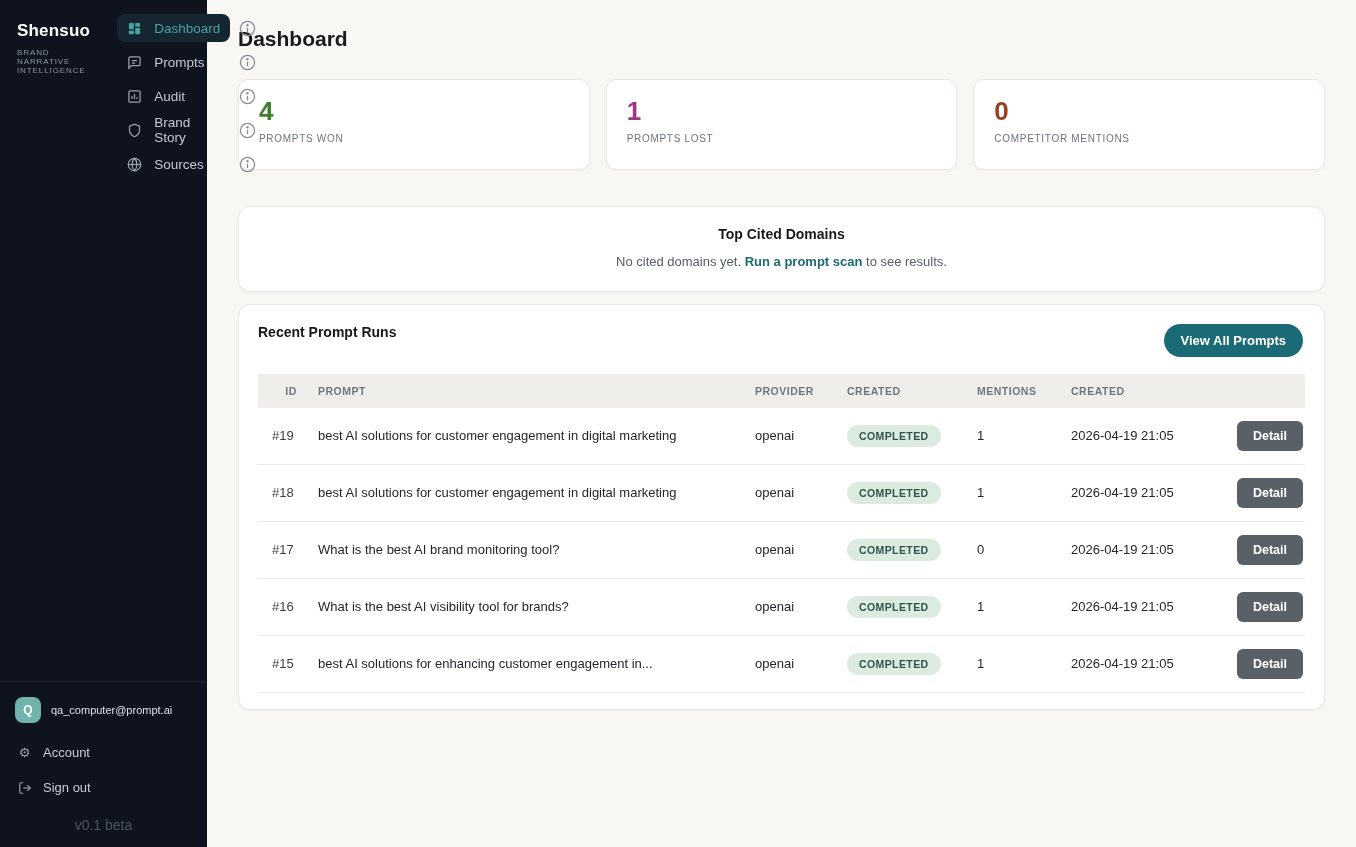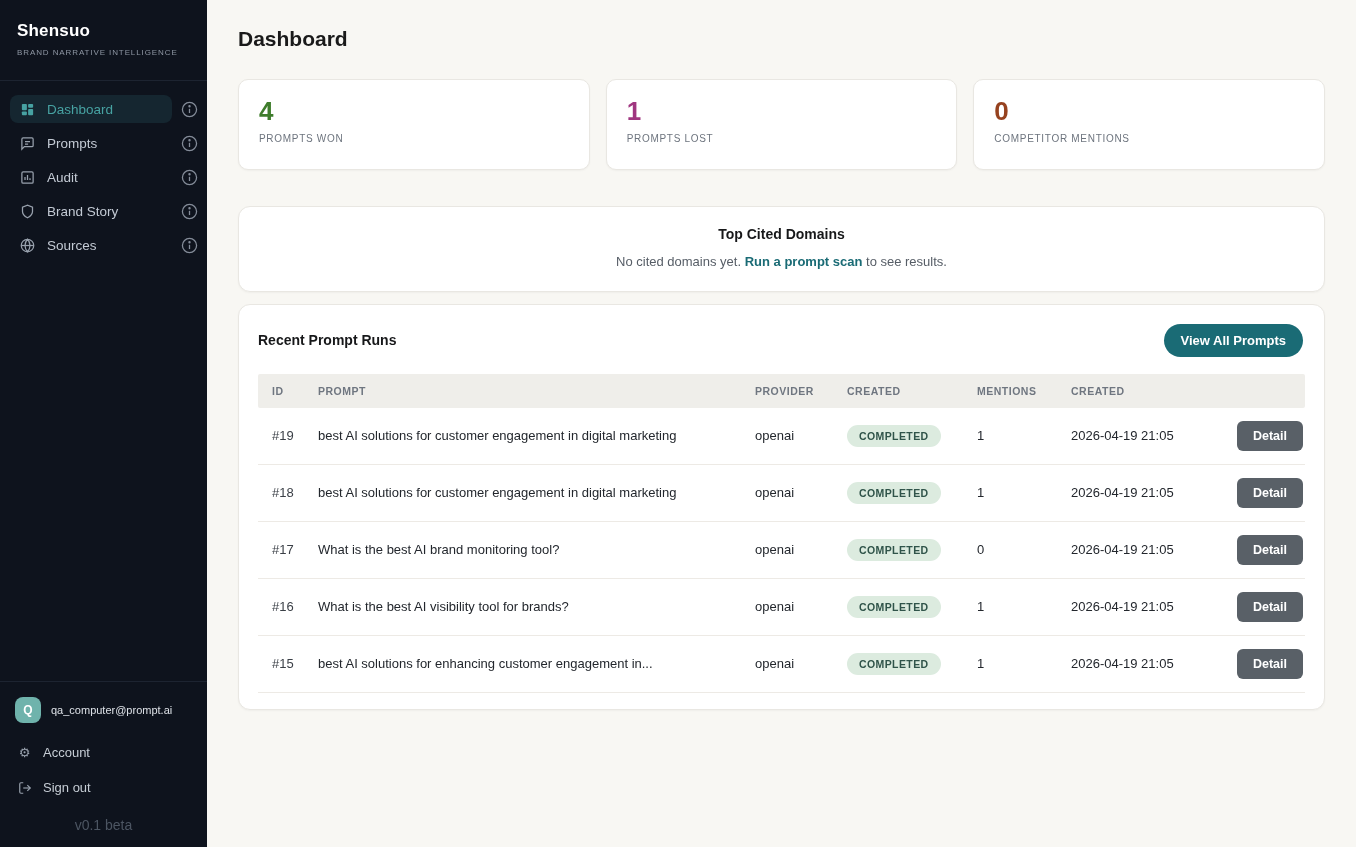--- a/index.html
+++ b/index.html
@@ -11,21 +11,21 @@
     overflow: hidden;
   }
 
   
   .sidebar {
     width: 207px;
     min-width: 207px;
     background: #0e131d;
     color: #c3cad4;
     display: flex;
-    flex-direction: column;
+    flex-direction: row;
     position: relative;
   }
   .brand { padding: 21px 17px 13px; }
   .brand-name { color: #ffffff; font-size: 17px; font-weight: bold; letter-spacing: 0.2px; }
   .brand-tagline { color: #8e96a3; font-size: 8px; letter-spacing: 0.9px; margin-top: 7px; }
   .sidebar-divider { border-bottom: 1px solid #1d2431; margin-top: 10px; }
   .nav { margin-top: 14px; }
   .nav-row { display: flex; align-items: center; padding: 0 9px 0 10px; margin-bottom: 6px; }
   .nav-item {
     flex: 1;
@@ -80,34 +80,34 @@
     border: 1px solid #e9e7e2;
     border-radius: 12px;
     box-shadow: 0 1px 2px rgba(0,0,0,0.04);
   }
   .cited-panel { padding: 19px 20px 22px; margin-bottom: 12px; text-align: center; }
   .panel-title { font-size: 14px; font-weight: bold; color: #17181a; }
   .cited-empty { font-size: 13px; color: #565d66; margin-top: 12px; }
   .cited-link { color: #1a6b75; font-weight: 600; text-decoration: none; cursor: pointer; }
 
   .recent-panel { padding: 19px 19px 16px; }
-  .recent-head { display: flex; align-items: center; justify-content: space-between; margin-bottom: 17px; padding-right: 2px; }
+  .recent-head { display: flex; justify-content: space-between; margin-bottom: 17px; padding-right: 2px; }
   .view-all-btn {
     background: #1a6b75; color: #ffffff; border: none; cursor: pointer;
     font-family: inherit; font-size: 13px; font-weight: bold;
     padding: 9px 17px; border-radius: 17px;
   }
 
   table { width: 100%; border-collapse: collapse; table-layout: fixed; }
   thead th {
     background: #efeeea;
     font-size: 10.5px; font-weight: 600; color: #6f7680; letter-spacing: 0.5px;
     text-align: left; padding: 11px 8px 11px 0;
   }
-  thead th:first-child { padding-left: 14px; border-radius: 2px 0 0 2px; }
+  thead th:first-child { padding-left: 14px; border-radius: 2px 0 0 2px; text-align: center; }
   thead th:last-child { border-radius: 0 2px 2px 0; }
   tbody td {
     font-size: 13px; color: #23272d;
     padding: 13px 8px 13px 0;
     border-bottom: 1px solid #edeae5;
     vertical-align: middle;
   }
   tbody tr:last-child td { border-bottom: 1px solid #edeae5; }
   tbody td:first-child { padding-left: 14px; color: #3a3f46; }
   .col-action { text-align: right; padding-right: 2px; }

